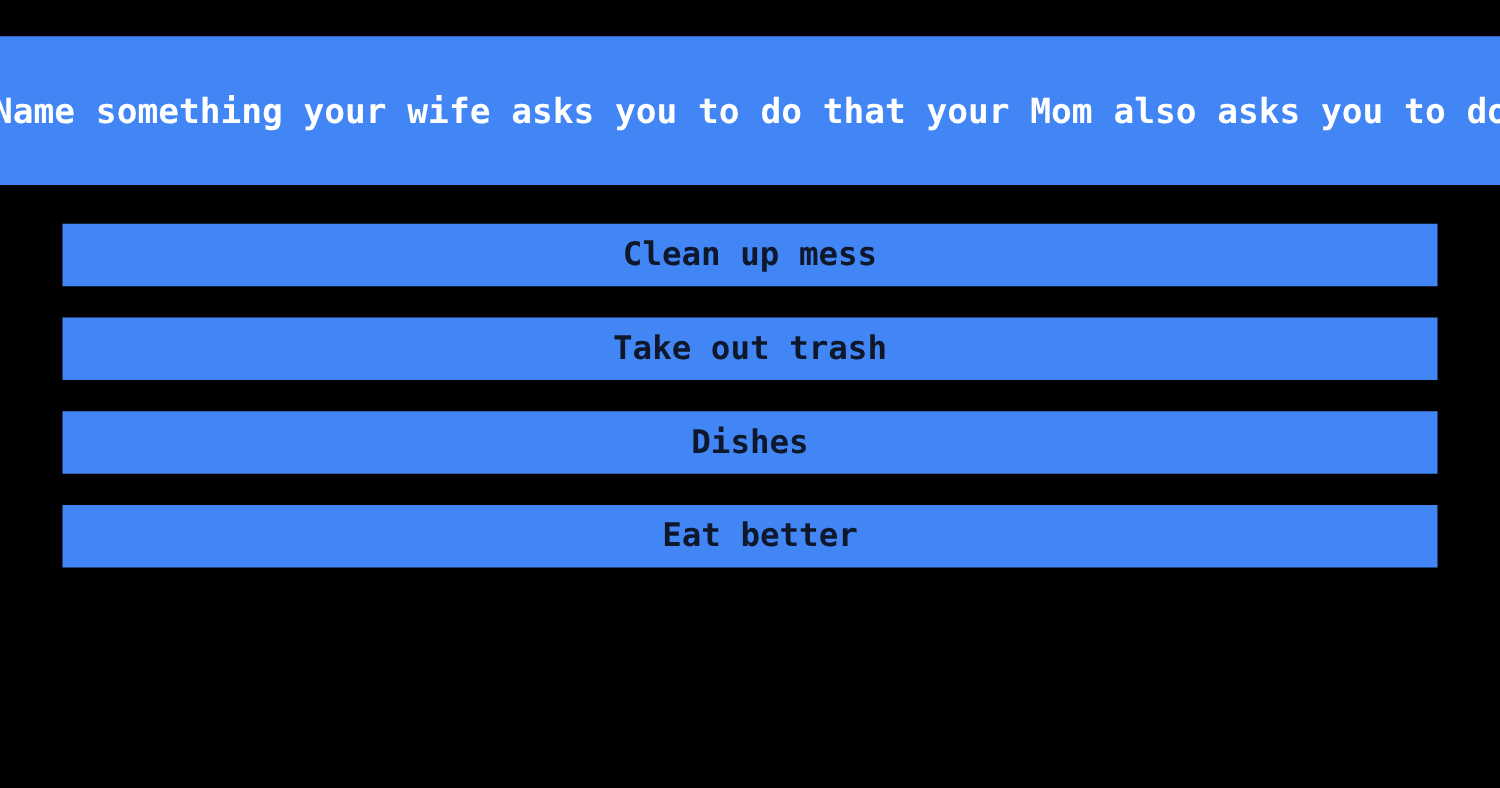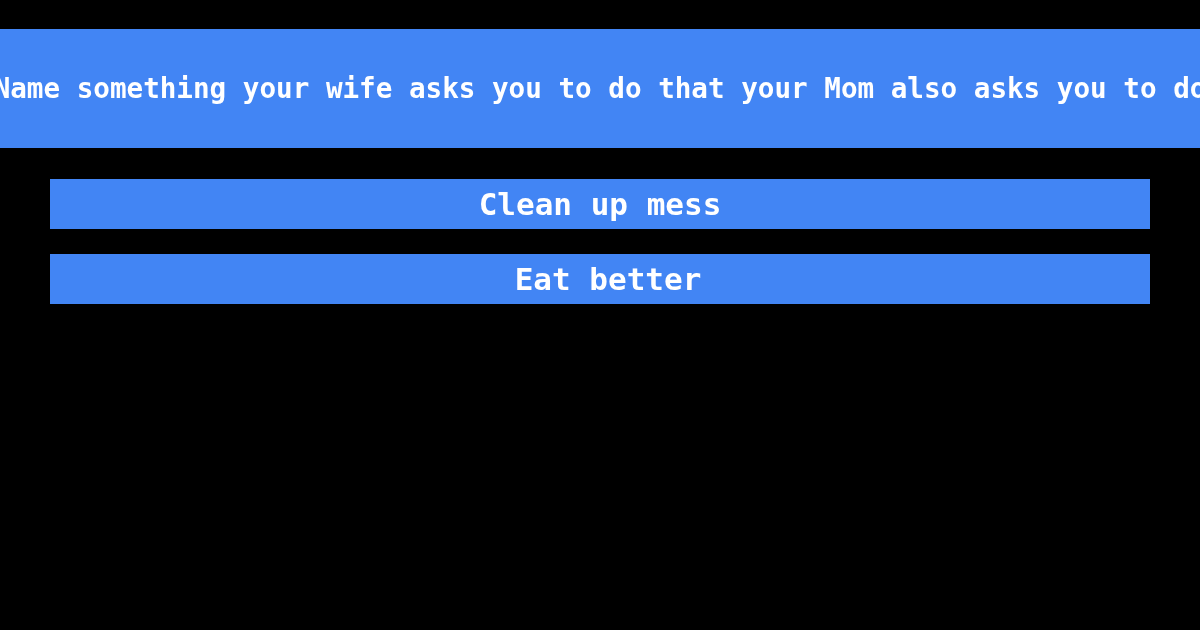--- a/index.html
+++ b/index.html
@@ -62,23 +62,23 @@
     background: #4285F4;
     margin-bottom: 25px;
     display: flex;
     align-items: center;
     justify-content: center;
   }
 
   .answer-row:last-child { margin-bottom: 0; padding-left: 16px; }
 
   .answer-text {
-    color: #ffffff;
+    color: #0f172a;
     font-family: "DejaVu Sans Mono", "Liberation Mono", monospace;
-    font-size: 31px;
+    font-size: 26px;
     font-weight: 700;
     line-height: 1;
     white-space: nowrap;
   }
 
   
   .footer {
     position: absolute;
     left: 0;
     top: 598px;
@@ -103,21 +103,27 @@
   <div class="question-banner">
     <div class="question-text">Name something your wife asks you to do that your Mom also asks you to do</div>
   </div>
 
   <div class="answers">
 
     <div class="answer-row">
       <span class="answer-text">Clean up mess</span>
     </div>
 
+    <div class="answer-row">
+      <span class="answer-text">Take out trash</span>
+    </div>
 
+    <div class="answer-row">
+      <span class="answer-text">Dishes</span>
+    </div>
 
 
 
     <div class="answer-row">
       <span class="answer-text">Eat better</span>
     </div>
 
   </div>
 
 

